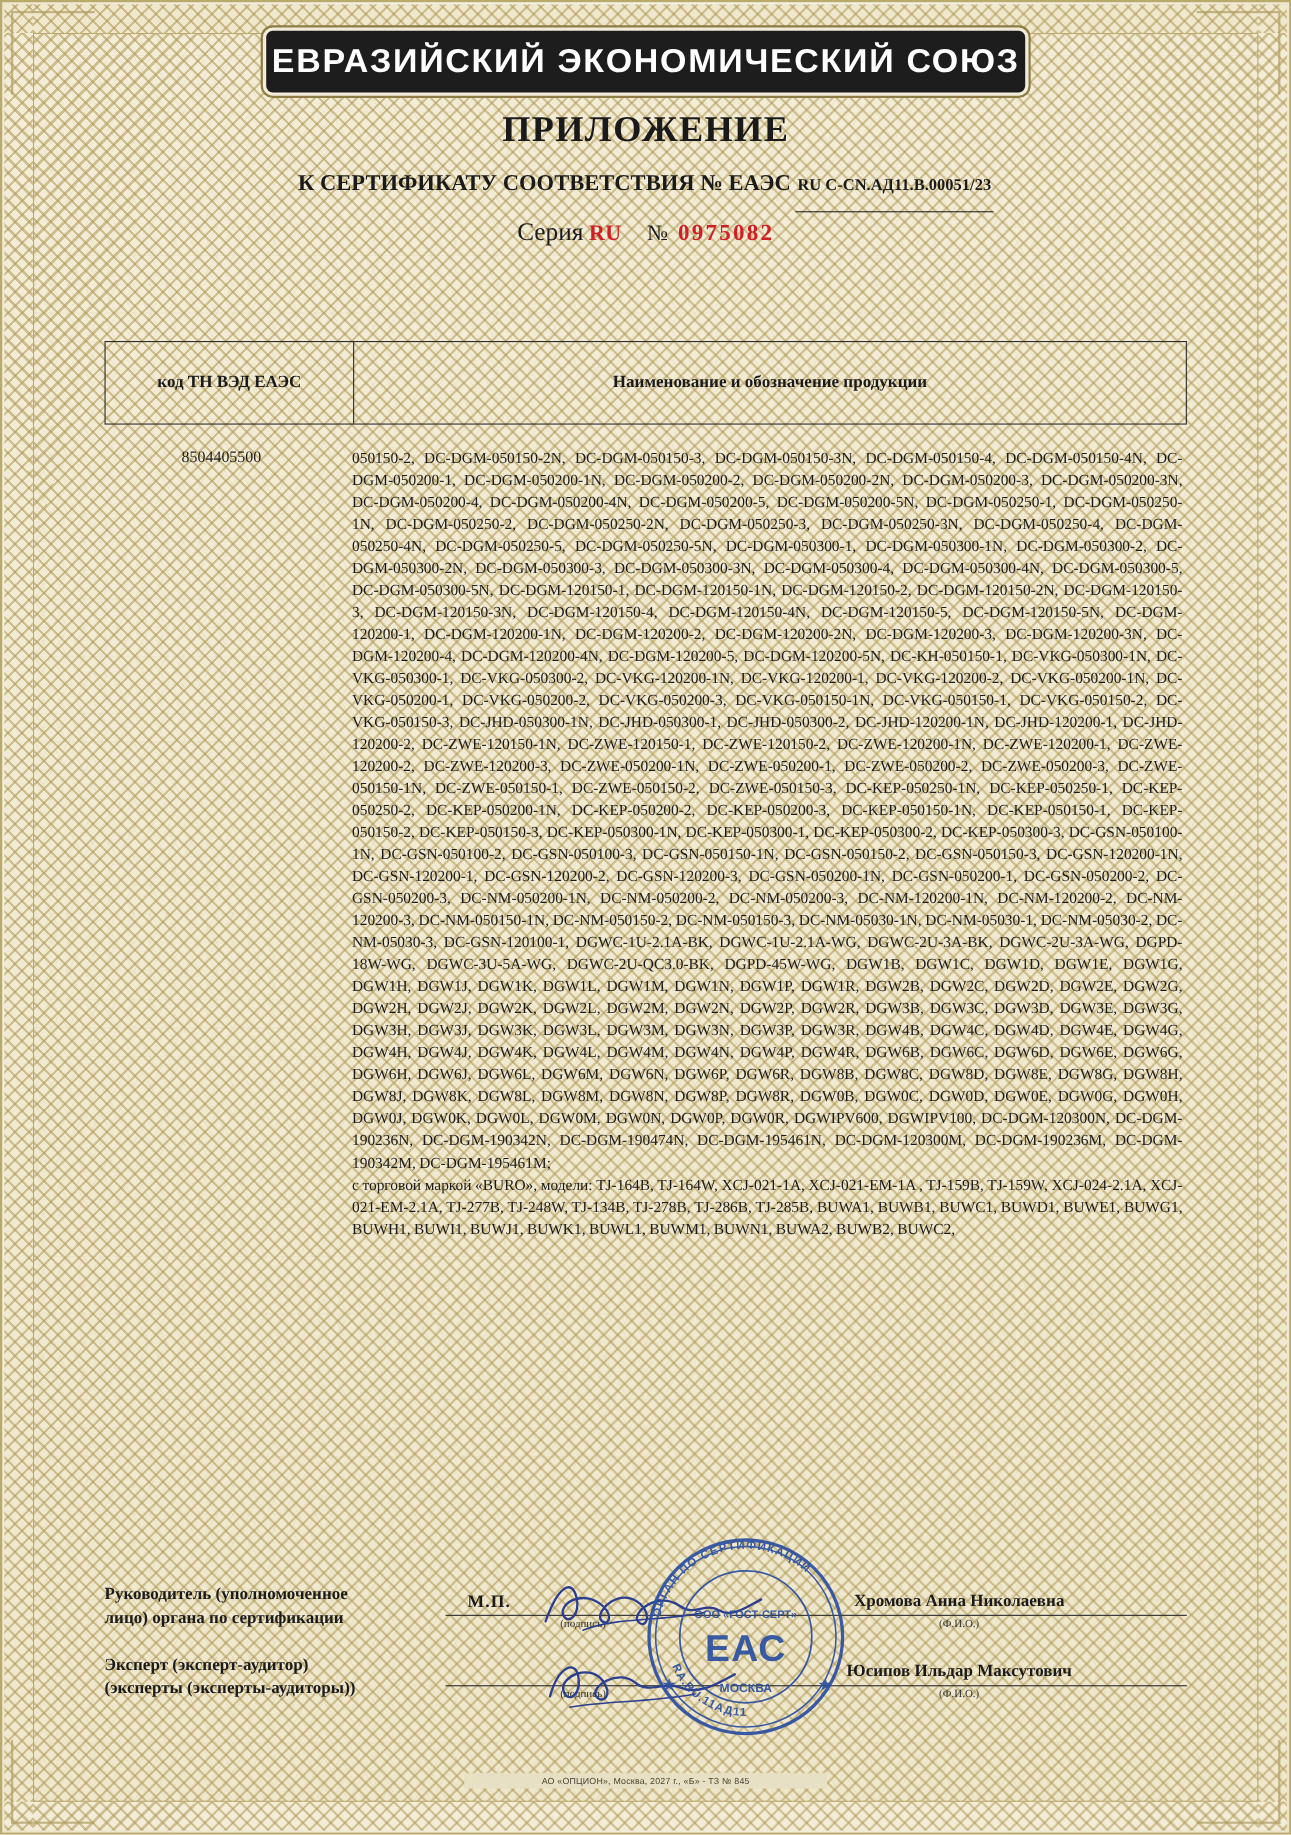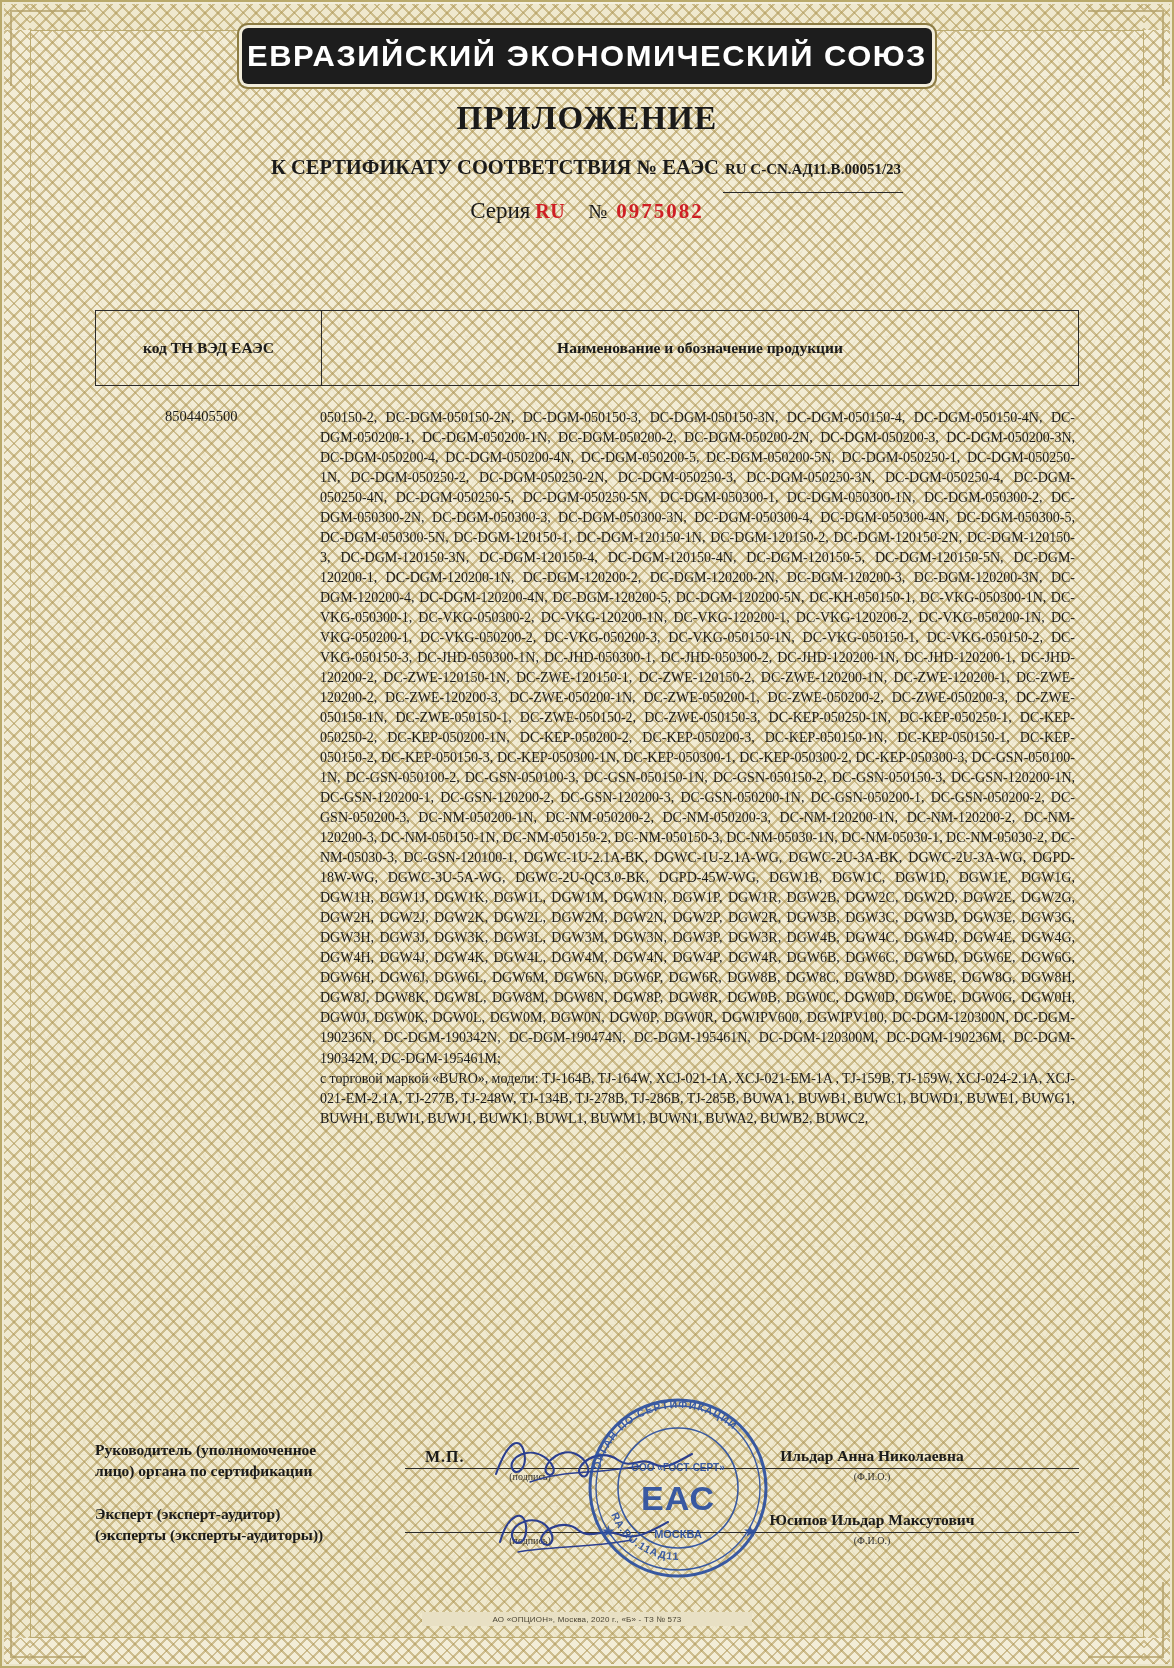--- a/index.html
+++ b/index.html
@@ -342,21 +342,21 @@
     <div class="sign-row">
       <div class="sign-role">
         <div>Руководитель (уполномоченное</div>
         <div>лицо) органа по сертификации</div>
       </div>
       <div class="sign-line-wrap">
         <div class="sign-line"></div>
         <div class="sign-cap">(подпись)</div>
       </div>
       <div class="sign-name-wrap">
-        <div class="sign-name">Ильдар Анна Николаевна</div>
+        <div class="sign-name">Хромова Анна Николаевна</div>
         <div class="sign-cap">(Ф.И.О.)</div>
       </div>
       <div class="mp">М.П.</div>
     </div>
 
     <div class="sign-row">
       <div class="sign-role">
         <div>Эксперт (эксперт-аудитор)</div>
         <div>(эксперты (эксперты-аудиторы))</div>
       </div>
@@ -404,16 +404,16 @@
       </g>
       <text x="100" y="83" text-anchor="middle" fill="#2b4fa0" font-family="'Liberation Sans', sans-serif" font-size="10" font-weight="bold">ООО «ГОСТ-СЕРТ»</text>
       <text x="100" y="122" text-anchor="middle" fill="#2b4fa0" font-family="'Liberation Sans', sans-serif" font-size="34" font-weight="bold" letter-spacing="1">ЕАС</text>
       <text x="100" y="150" text-anchor="middle" fill="#2b4fa0" font-family="'Liberation Sans', sans-serif" font-size="11" font-weight="bold">МОСКВА</text>
       <text x="24" y="148" fill="#2b4fa0" font-size="14" font-weight="bold">★</text>
       <text x="166" y="148" fill="#2b4fa0" font-size="14" font-weight="bold">★</text>
     </svg>
   </div>
 
   <div class="footer-strip">
-    <span class="footer-text">АО «ОПЦИОН», Москва, 2020 г., «Б» - ТЗ № 573</span>
+    <span class="footer-text">АО «ОПЦИОН», Москва, 2027 г., «Б» - ТЗ № 845</span>
   </div>
 
 </div>
 
 </body></html>

